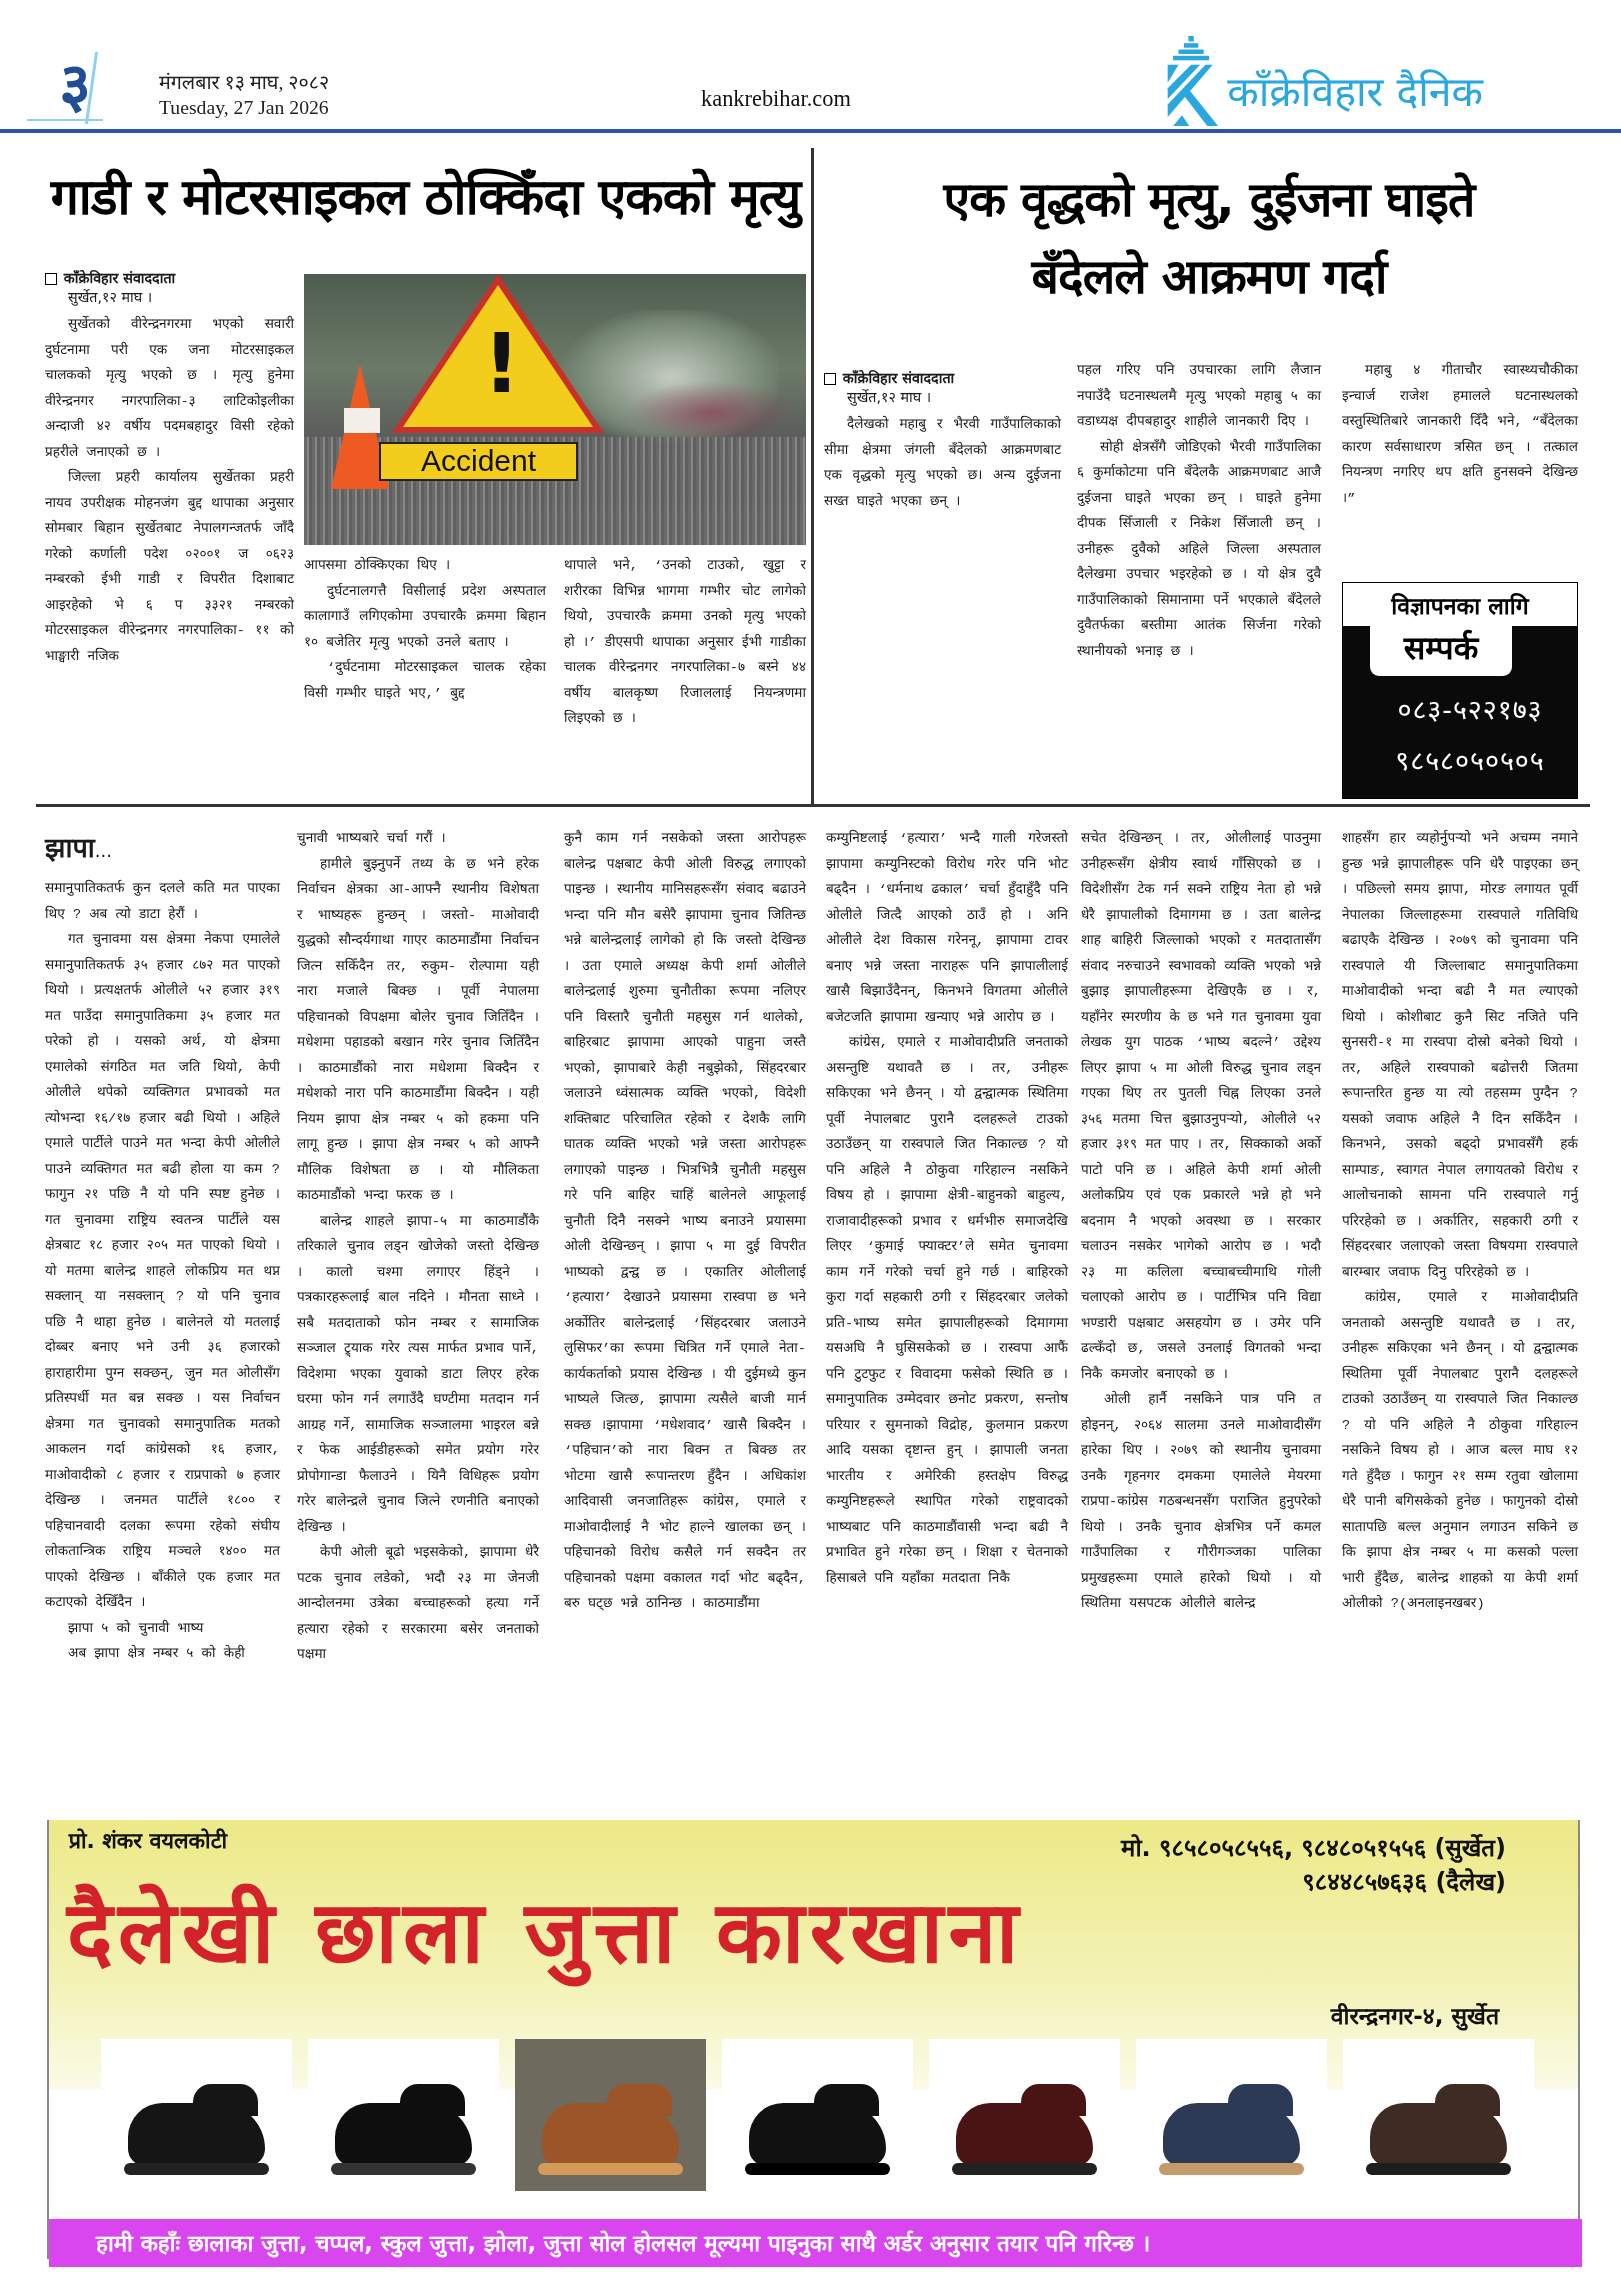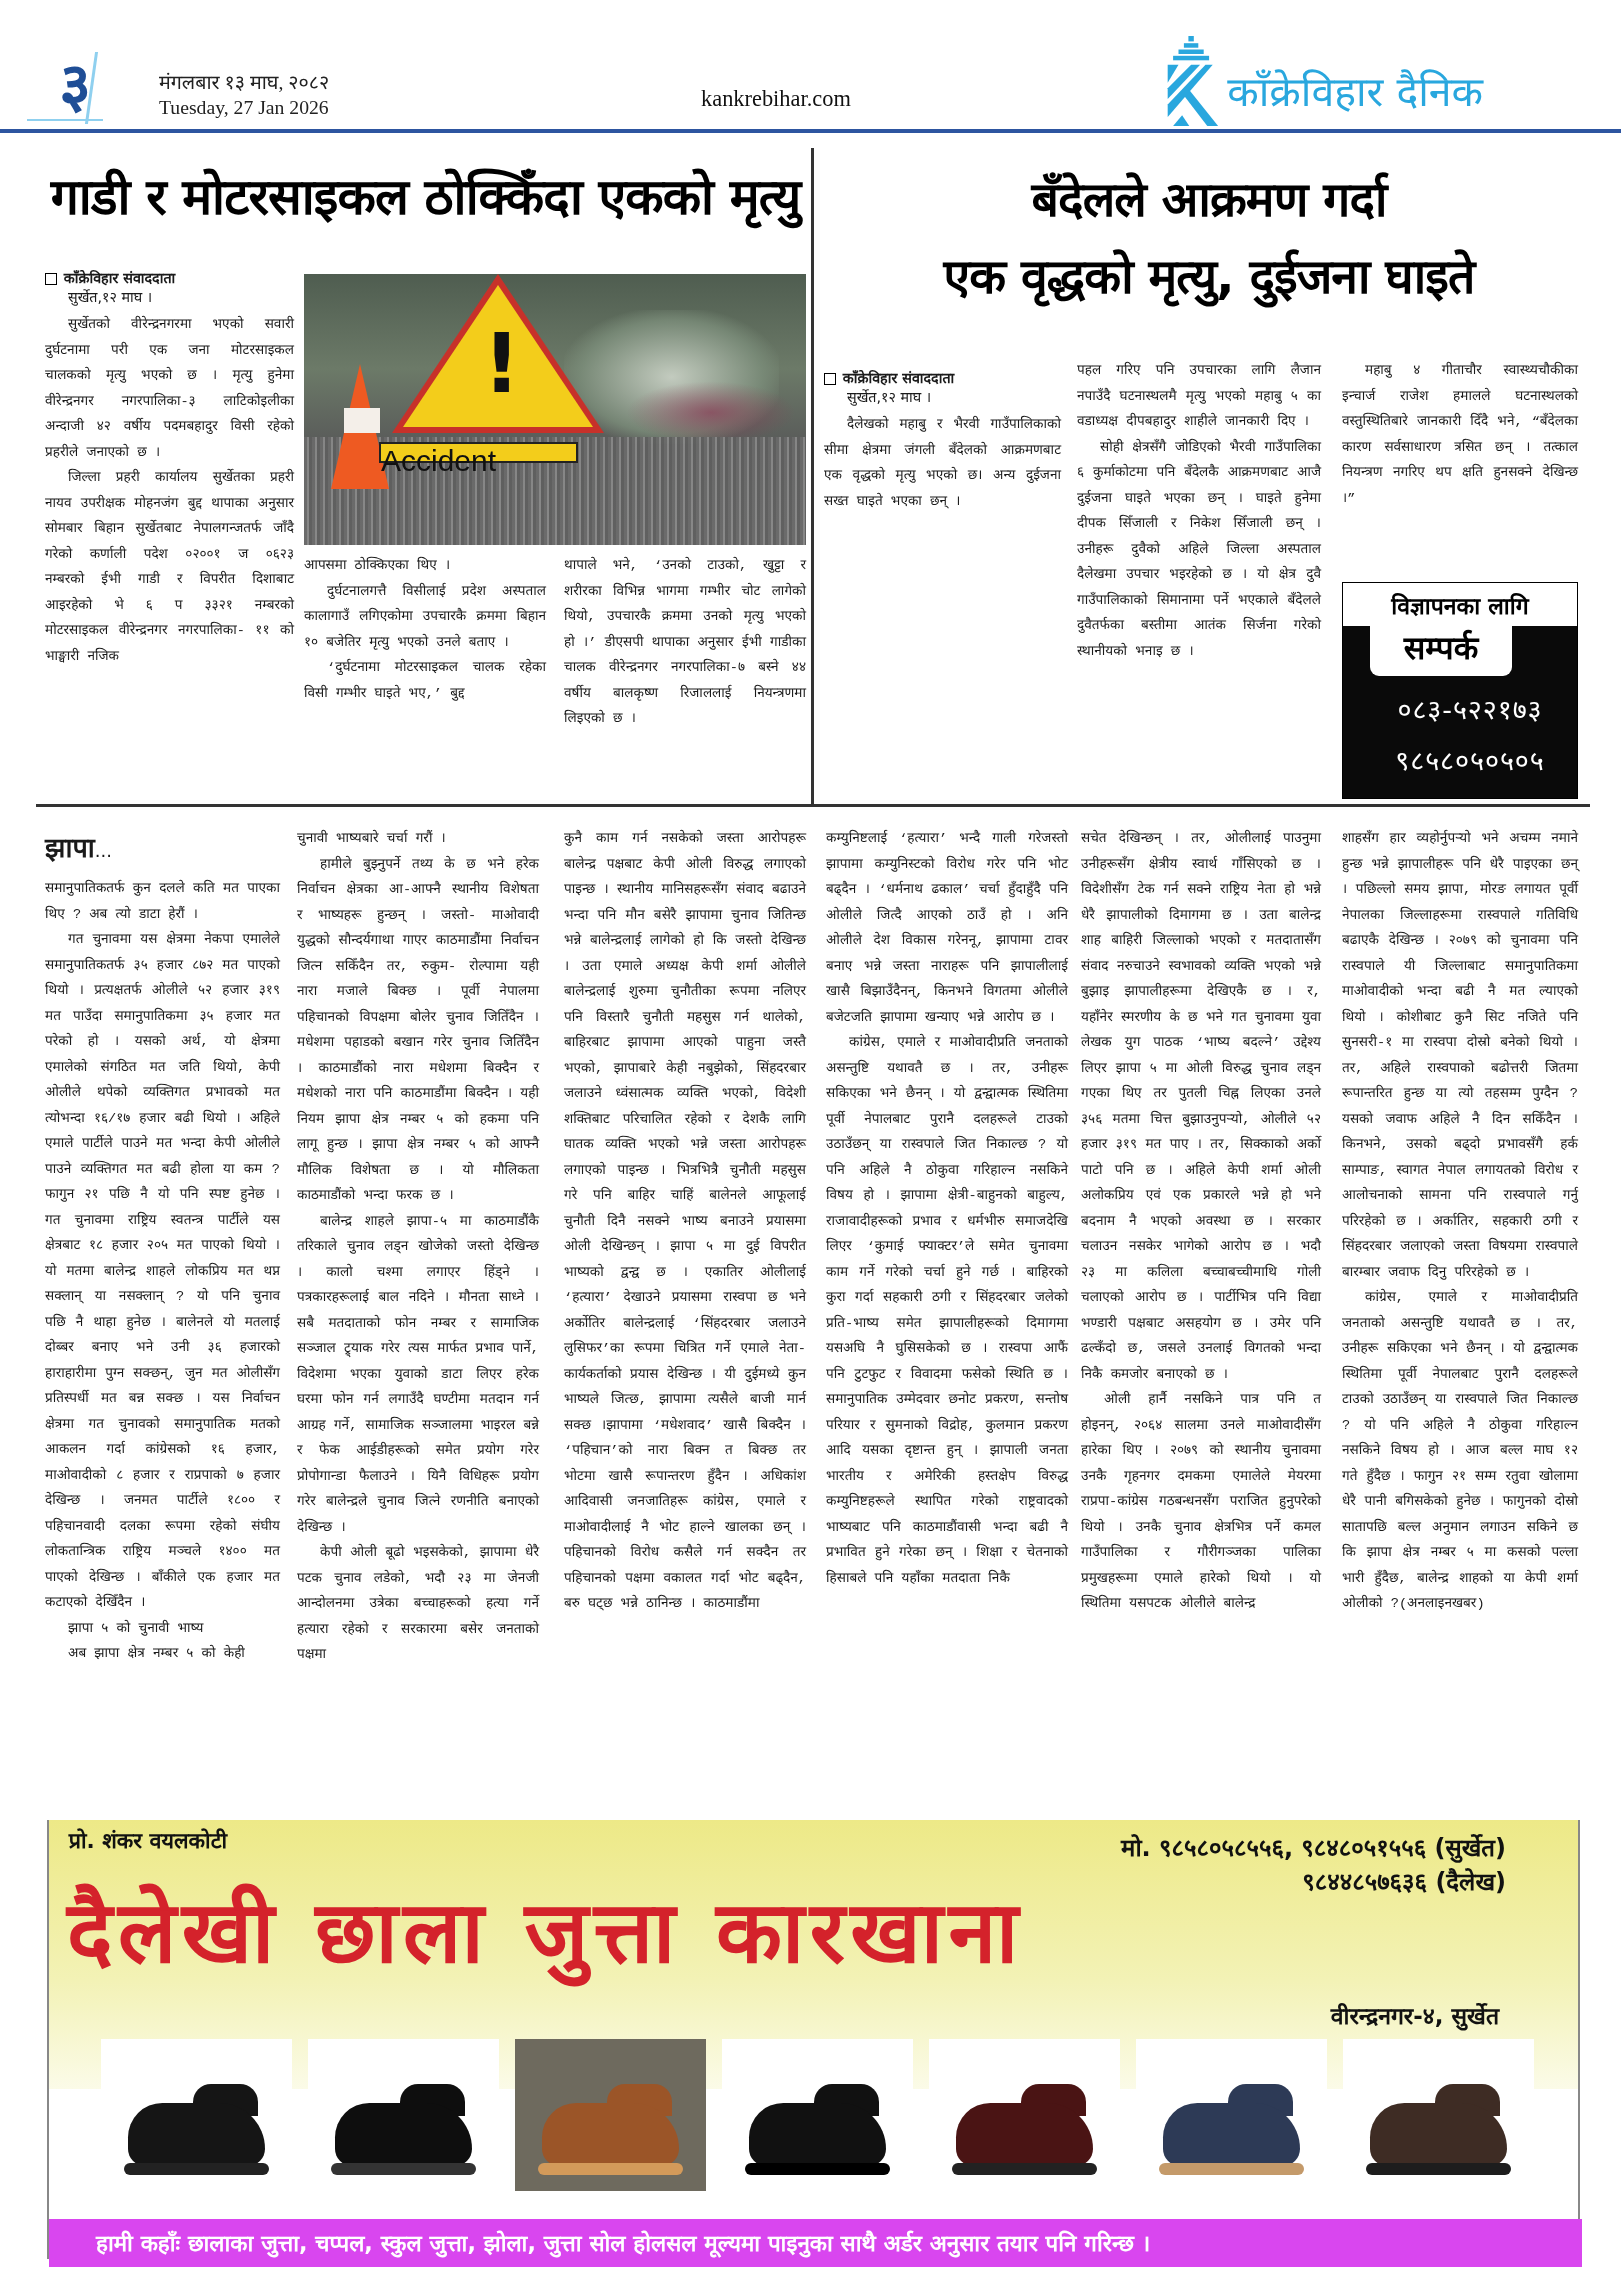--- a/index.html
+++ b/index.html
@@ -31,21 +31,21 @@
 
   .photo { position: absolute; left: 304px; top: 274px; width: 502px; height: 271px; overflow: hidden; background: linear-gradient(180deg,#4f5d50 0%,#6c7a68 35%,#5b5e5b 60%,#777 100%); }
   .photo .road { position: absolute; left: 0; bottom: 0; width: 100%; height: 40%; background: repeating-linear-gradient(90deg,#6a6a6a 0 2.7px,#8a8a8a 2.7px 5.4px,#5e5e5e 5.4px 8px); opacity: .9; }
   .photo .blur1 { position: absolute; left: 260px; top: 36px; width: 215px; height: 134px; background: radial-gradient(ellipse at center, #d9e0d5 0%, #7b8d7a 60%, transparent 75%); opacity: .8; }
   .photo .blur2 { position: absolute; left: 322px; top: 107px; width: 170px; height: 63px; background: radial-gradient(ellipse at center, #8a3a55 0%, transparent 70%); opacity: .7; }
   .photo .cone { position: absolute; left: 27px; top: 90px; width: 0; height: 0; border-left: 29.6px solid transparent; border-right: 29.6px solid transparent; border-bottom: 125px solid #ee5a22; }
   .photo .cone-band { position: absolute; left: 40px; top: 134px; width: 36px; height: 25px; background: #f4efe9; }
   .photo .sign-tri { position: absolute; left: 88px; top: 0; width: 0; height: 0; border-left: 106px solid transparent; border-right: 106px solid transparent; border-bottom: 159px solid #c7312a; }
   .photo .sign-tri-in { position: absolute; left: 99px; top: 10.7px; width: 0; height: 0; border-left: 95px solid transparent; border-right: 95px solid transparent; border-bottom: 142px solid #f3cd1b; }
   .photo .bang { position: absolute; left: 179px; top: 49px; width: 19.7px; font-size: 82px; font-weight: bold; color: #111; line-height: 82px; text-align: center; }
-  .photo .plate { position: absolute; left: 75px; top: 168px; width: 199px; height: 21px; background: #f3cd1b; border: 2.7px solid #222; font-family: "Liberation Sans", sans-serif; font-size: 30px; color: #111; line-height: 34px; }
+  .photo .plate { position: absolute; left: 75px; top: 168px; width: 199px; height: 39px; background: #f3cd1b; border: 2.7px solid #222; font-family: "Liberation Sans", sans-serif; font-size: 30px; color: #111; text-align: center; line-height: 34px; }
 
   .ad-box { position: absolute; left: 1342px; top: 582px; width: 236px; height: 217px; background: #0a0a0a; border: 1.8px solid #000; }
   .ad-top { position: absolute; left: 0; top: 0; width: 100%; height: 43px; background: #fff; font-size: 23px; font-weight: bold; text-align: center; line-height: 47px; color: #000; }
   .ad-tab { position: absolute; left: 27px; top: 39px; width: 142px; height: 54px; background: #fff; border-radius: 0 0 9px 9px; font-size: 32px; font-weight: bold; text-align: center; line-height: 52px; color: #000; }
   .ad-ph { position: absolute; left: 0; width: 100%; color: #fff; font-size: 27px; text-align: center; letter-spacing: 0.9px; padding-left: 20px; }
 
   
   .jhapa-title { position: absolute; left: 45px; top: 828px; font-size: 27px; font-weight: bold; }
   .jhapa-title .dots { font-weight: normal; font-size: 18px; }
 
@@ -123,22 +123,22 @@
   <p>‘दुर्घटनामा मोटरसाइकल चालक रहेका विसी गम्भीर घाइते भए,’ बुद्द</p>
 </div>
 <div class="col" style="left:564px; top:553px; width:242px;">
   <p class="noind">थापाले भने, ‘उनको टाउको, खुट्टा र शरीरका विभिन्न भागमा गम्भीर चोट लागेको थियो, उपचारकै क्रममा उनको मृत्यु भएको हो ।’ डीएसपी थापाका अनुसार ईभी गाडीका चालक वीरेन्द्रनगर नगरपालिका-७ बस्ने ४४ वर्षीय बालकृष्ण रिजाललाई नियन्त्रणमा लिइएको छ ।</p>
 </div>
 
 <div class="vrule" style="left:811px; top:148px; height:658px;"></div>
 <div class="hrule" style="left:36px; top:804px; width:777px;"></div>
 
 <h1 class="headline" style="left:815px; top:161px; width:788px; font-size:48px; line-height:77px;">
+  <div>एक वृद्धको मृत्यु, दुईजना घाइते</div>
   <div>बँदेलले आक्रमण गर्दा</div>
-  <div>एक वृद्धको मृत्यु, दुईजना घाइते</div>
 </h1>
 
 <div class="byline" style="left:824px; top:369px;">
   <span class="box"></span>
   <span>काँक्रेविहार संवाददाता</span>
 </div>
 <div class="dateline" style="left:824px; top:388px;">सुर्खेत,१२ माघ ।</div>
 
 <div class="col" style="left:824px; top:412px; width:237px;">
   <p>दैलेखको महाबु र भैरवी गाउँपालिकाको सीमा क्षेत्रमा जंगली बँदेलको आक्रमणबाट एक वृद्धको मृत्यु भएको छ। अन्य दुईजना सख्त घाइते भएका छन् ।</p>

